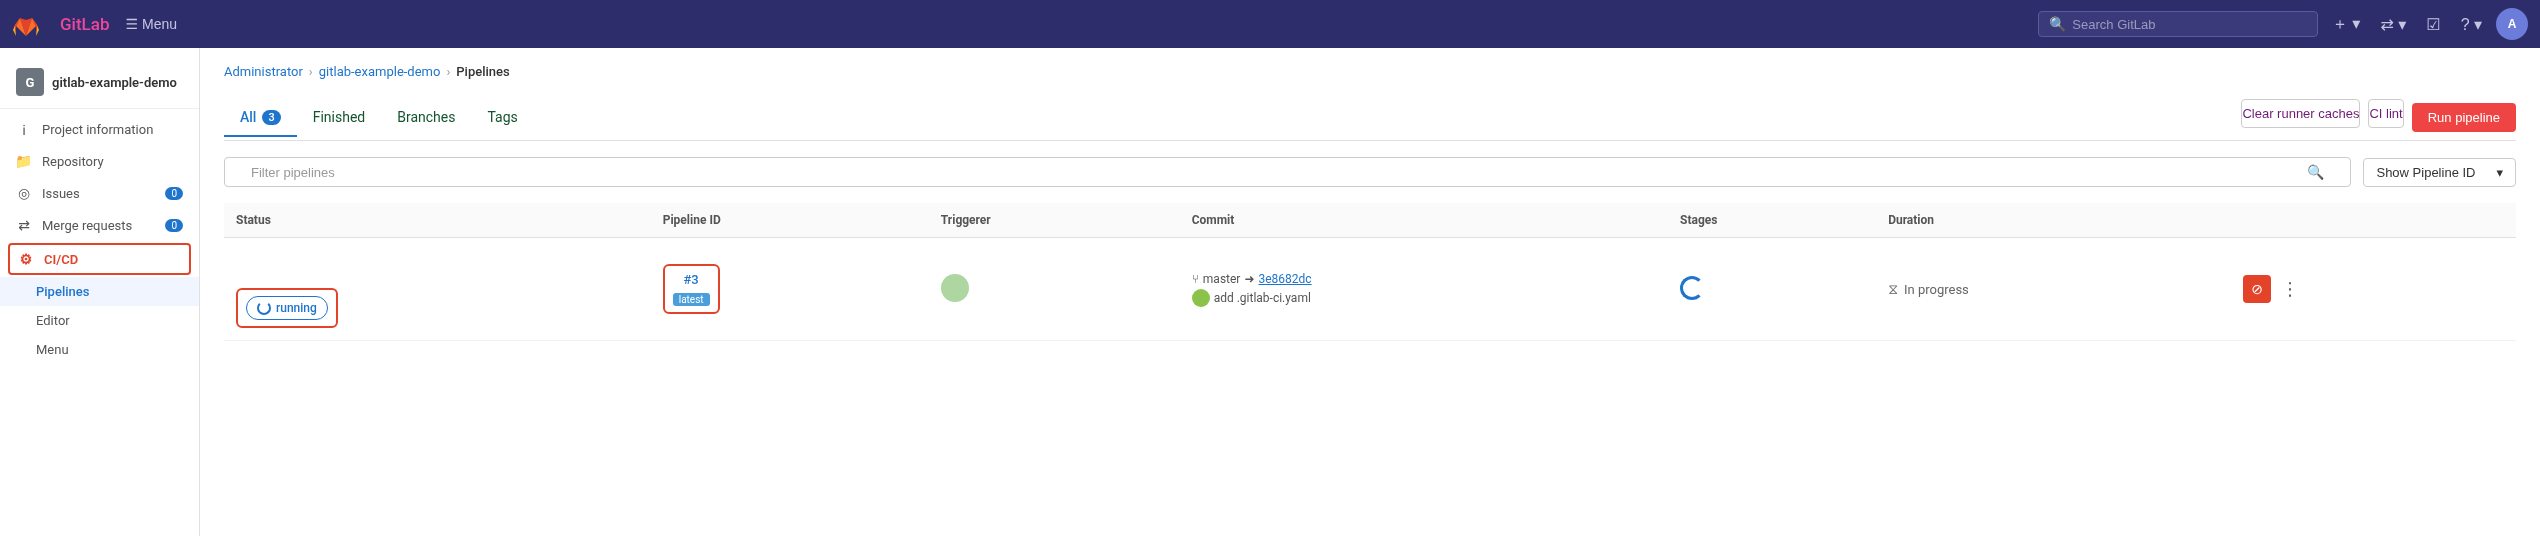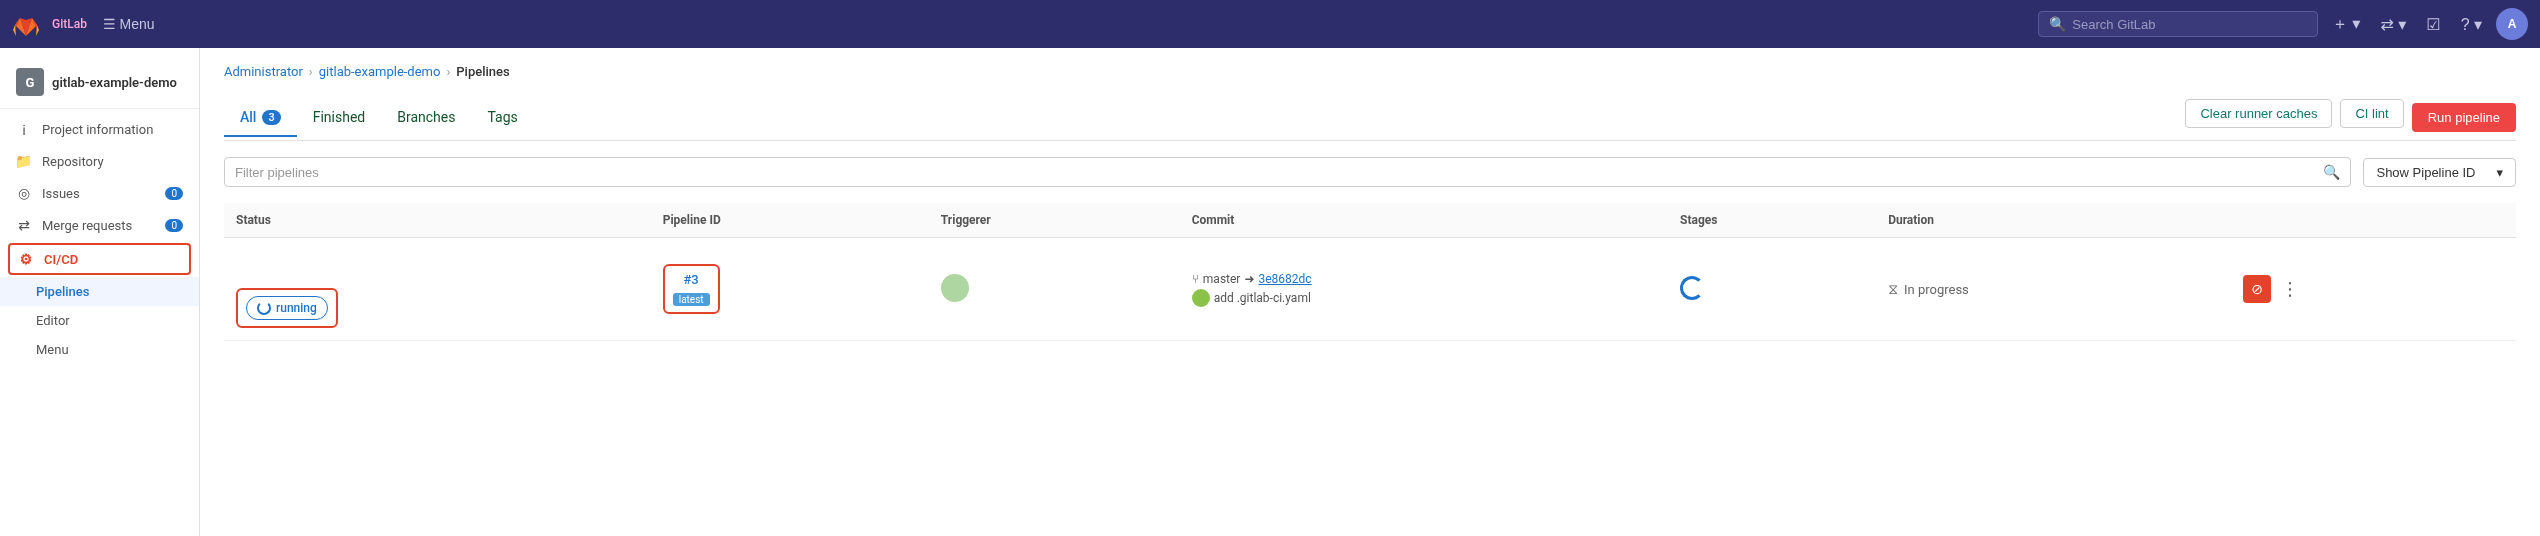--- a/index.html
+++ b/index.html
@@ -13,23 +13,23 @@
       align-items: center;
       padding: 0 12px;
       gap: 8px;
       position: fixed;
       top: 0; left: 0; right: 0;
       z-index: 100;
     }
     .nav-logo {
       display: flex;
       align-items: center;
-      gap: 12px;
-      color: #f9a8d4;
-      font-size: 12px;
+      gap: 20px;
+      color: #ec4899;
+      font-size: 17px;
       font-weight: 500;
     }
     .gitlab-logo {
       width: 28px;
       height: 28px;
     }
     .nav-menu-btn {
       color: #c5c5e0;
       background: none;
       border: none;
@@ -242,24 +242,24 @@
     .tab-actions {
       display: flex;
       align-items: center;
       gap: 8px;
       padding-bottom: 8px;
     }
     .btn-default {
       background: #fff;
       border: 1px solid #ccc;
       border-radius: 4px;
-      padding: 6px 14px;
-      font-size: 13px;
-      cursor: pointer;
-      color: #0f766e;
+      padding: 6px 0;
+      font-size: 13px;
+      cursor: pointer;
+      color: #701a75;
     }
     .btn-primary {
       background: #ef4444;
       border: none;
       border-radius: 4px;
       padding: 7px 16px;
       font-size: 13px;
       cursor: pointer;
       color: white;
       font-weight: 500;
@@ -272,21 +272,21 @@
       align-items: center;
       gap: 12px;
       margin-bottom: 16px;
     }
     .filter-input-wrap {
       flex: 1;
       display: flex;
       align-items: center;
       border: 1px solid #ccc;
       border-radius: 4px;
-      padding: 6px 10px;
+      padding: 6px 26px;
       background: #fff;
     }
     .filter-input-wrap input {
       border: none;
       outline: none;
       flex: 1;
       font-size: 13px;
       color: #333;
     }
     .filter-input-wrap input::placeholder { color: #999; }

